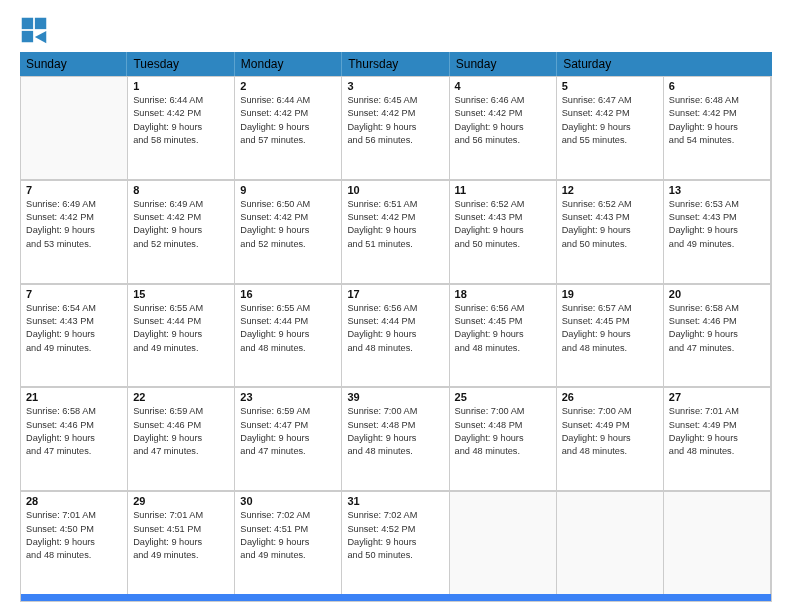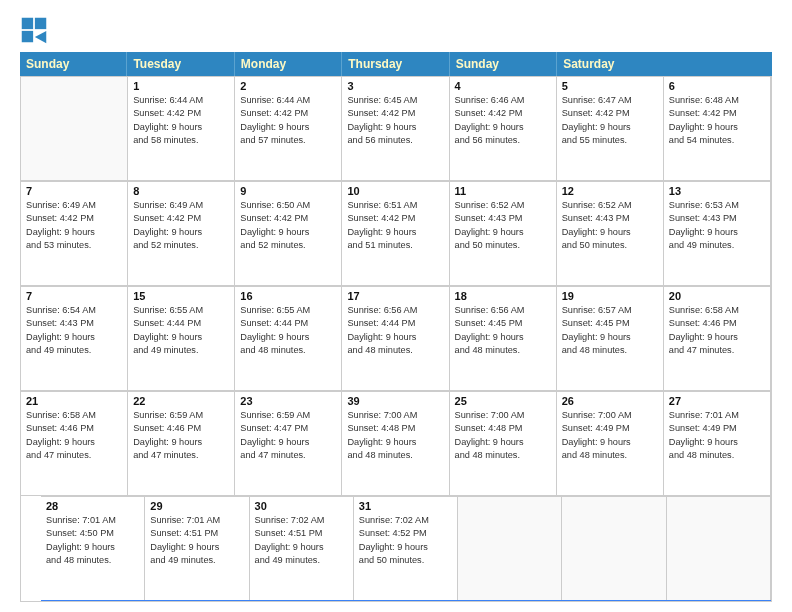--- a/index.html
+++ b/index.html
@@ -59,39 +59,39 @@
       flex: 1;
       display: flex;
       flex-direction: column;
     }
     .cal-header {
       display: grid;
       grid-template-columns: repeat(7, 1fr);
       background: #2e86c1;
     }
     .cal-header-cell {
-      color: #fef9c3;
+      color: #000000;
       font-size: 12px;
-      font-weight: bold;
+      font-weight: normal;
       padding: 5px 6px;
       border-right: 1px solid #5ba3d0;
     }
     .cal-header-cell:last-child { border-right: none; }
     .cal-body {
       flex: 1;
       display: flex;
       flex-direction: column;
     }
     .cal-row {
       display: grid;
       grid-template-columns: repeat(7, 1fr);
       flex: 1;
       border-bottom: 1px solid #ccc;
     }
-    .cal-row:last-child { border-bottom: 1px solid #3b82f6; margin-left: 20px; }
+    .cal-row:last-child { border-bottom: 7px solid #3b82f6; }
     .cal-cell {
       border-right: 1px solid #ccc;
       border-top: 1px solid #ccc;
       padding: 3px 5px;
       font-size: 9.5px;
       color: #333;
       vertical-align: top;
       min-height: 70px;
     }
     .cal-cell:last-child { border-right: 1px solid #ccc; }

